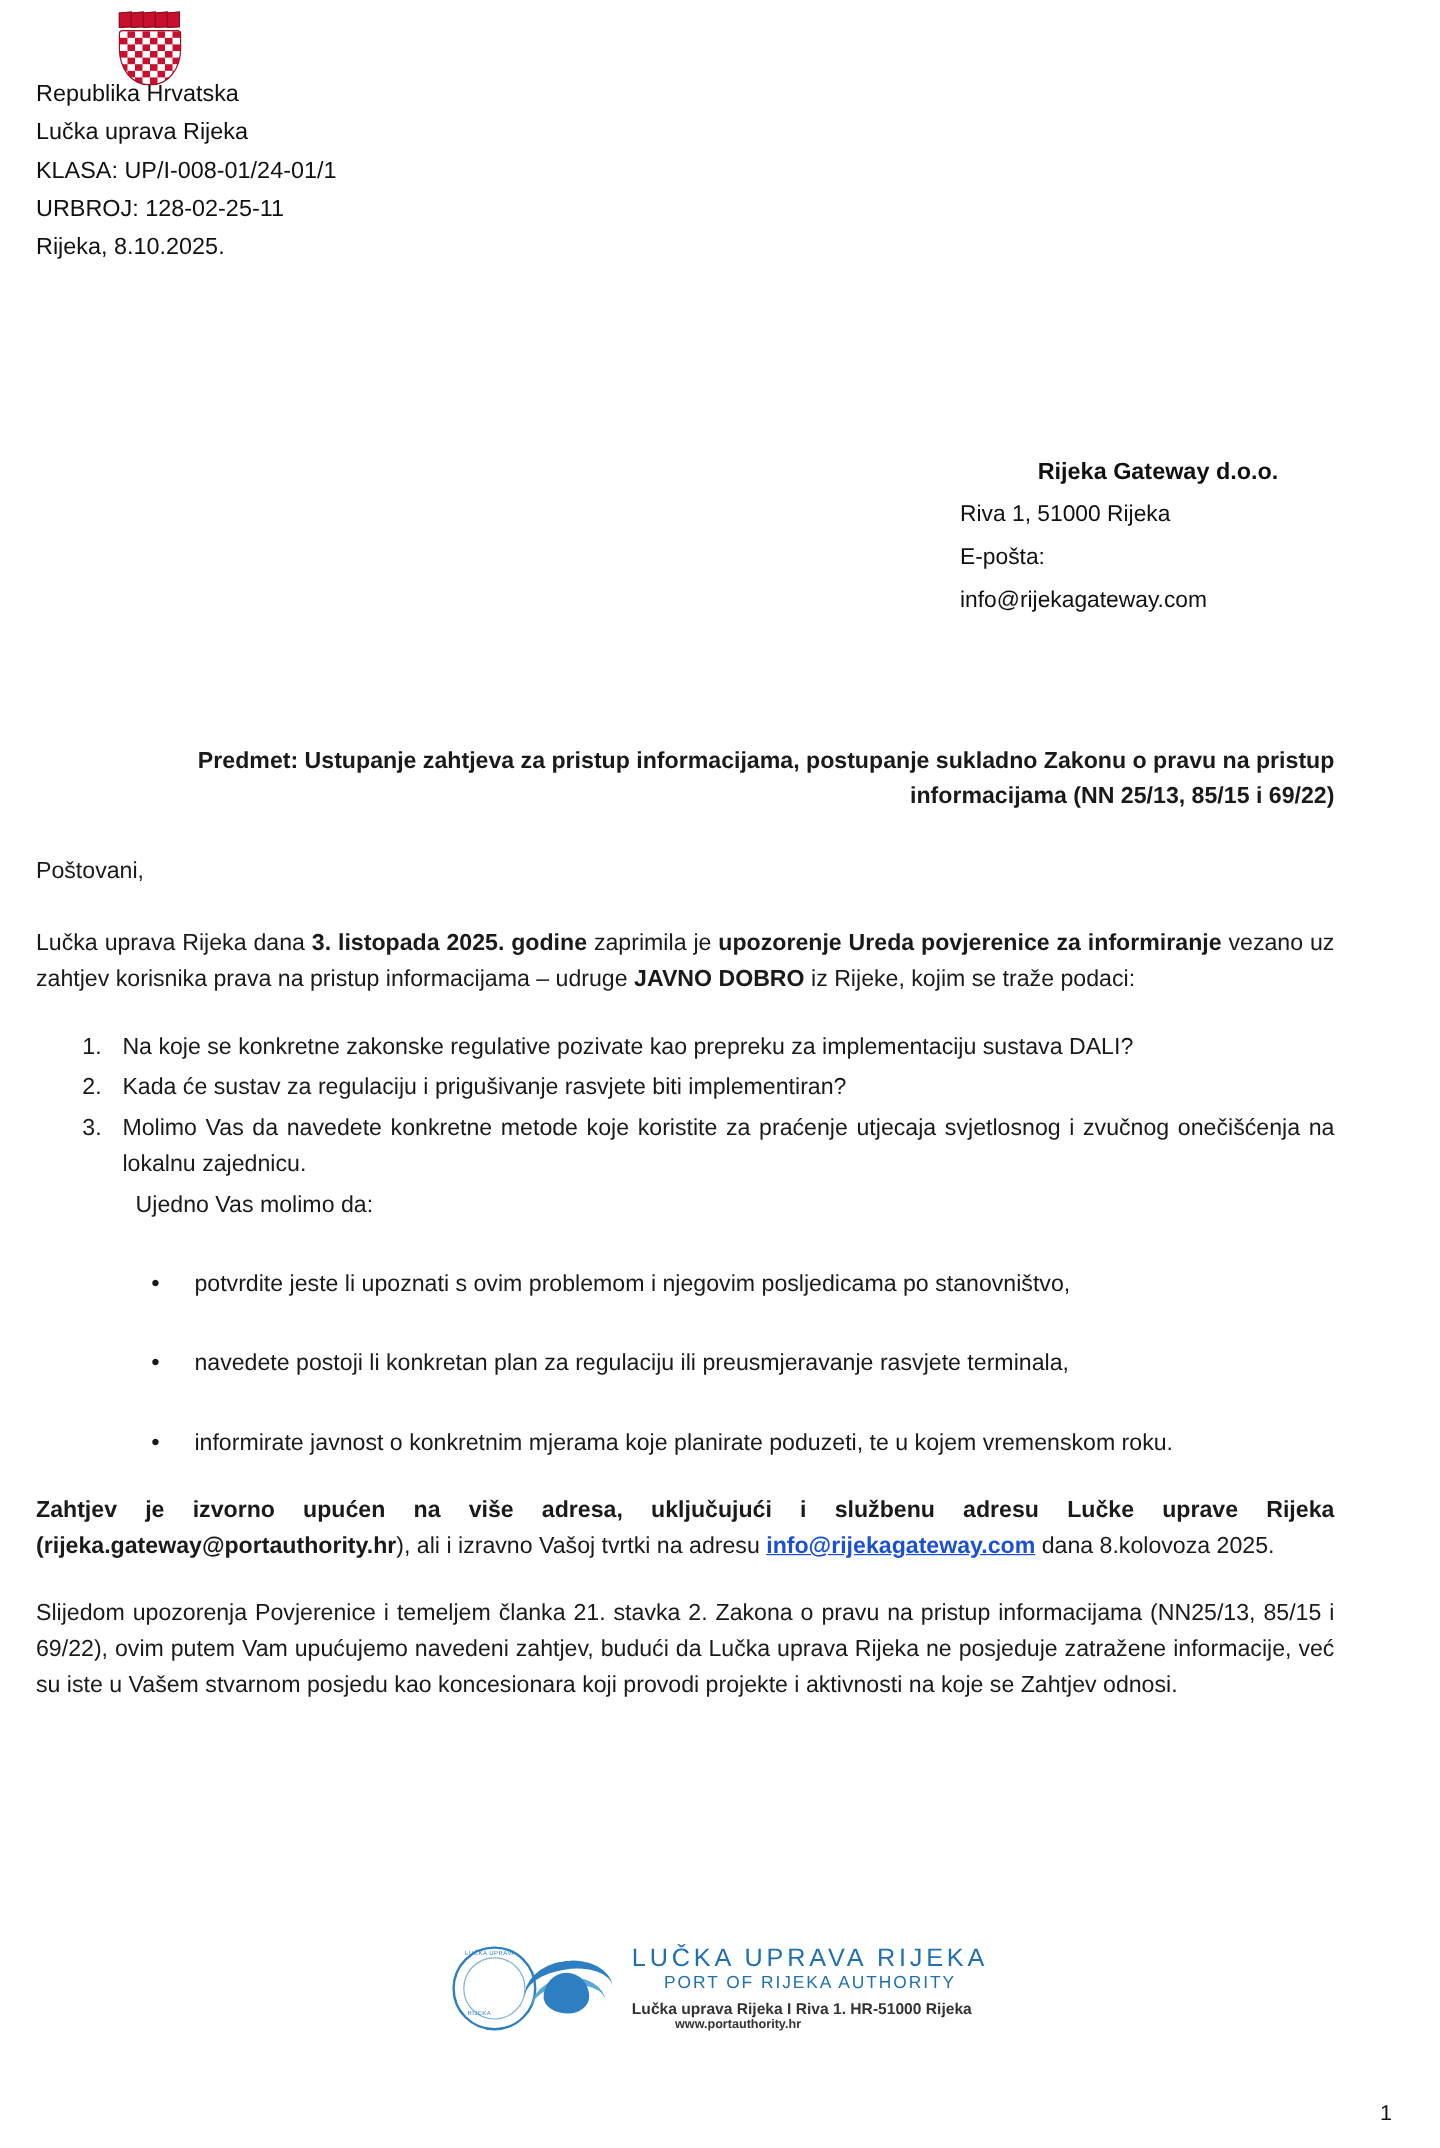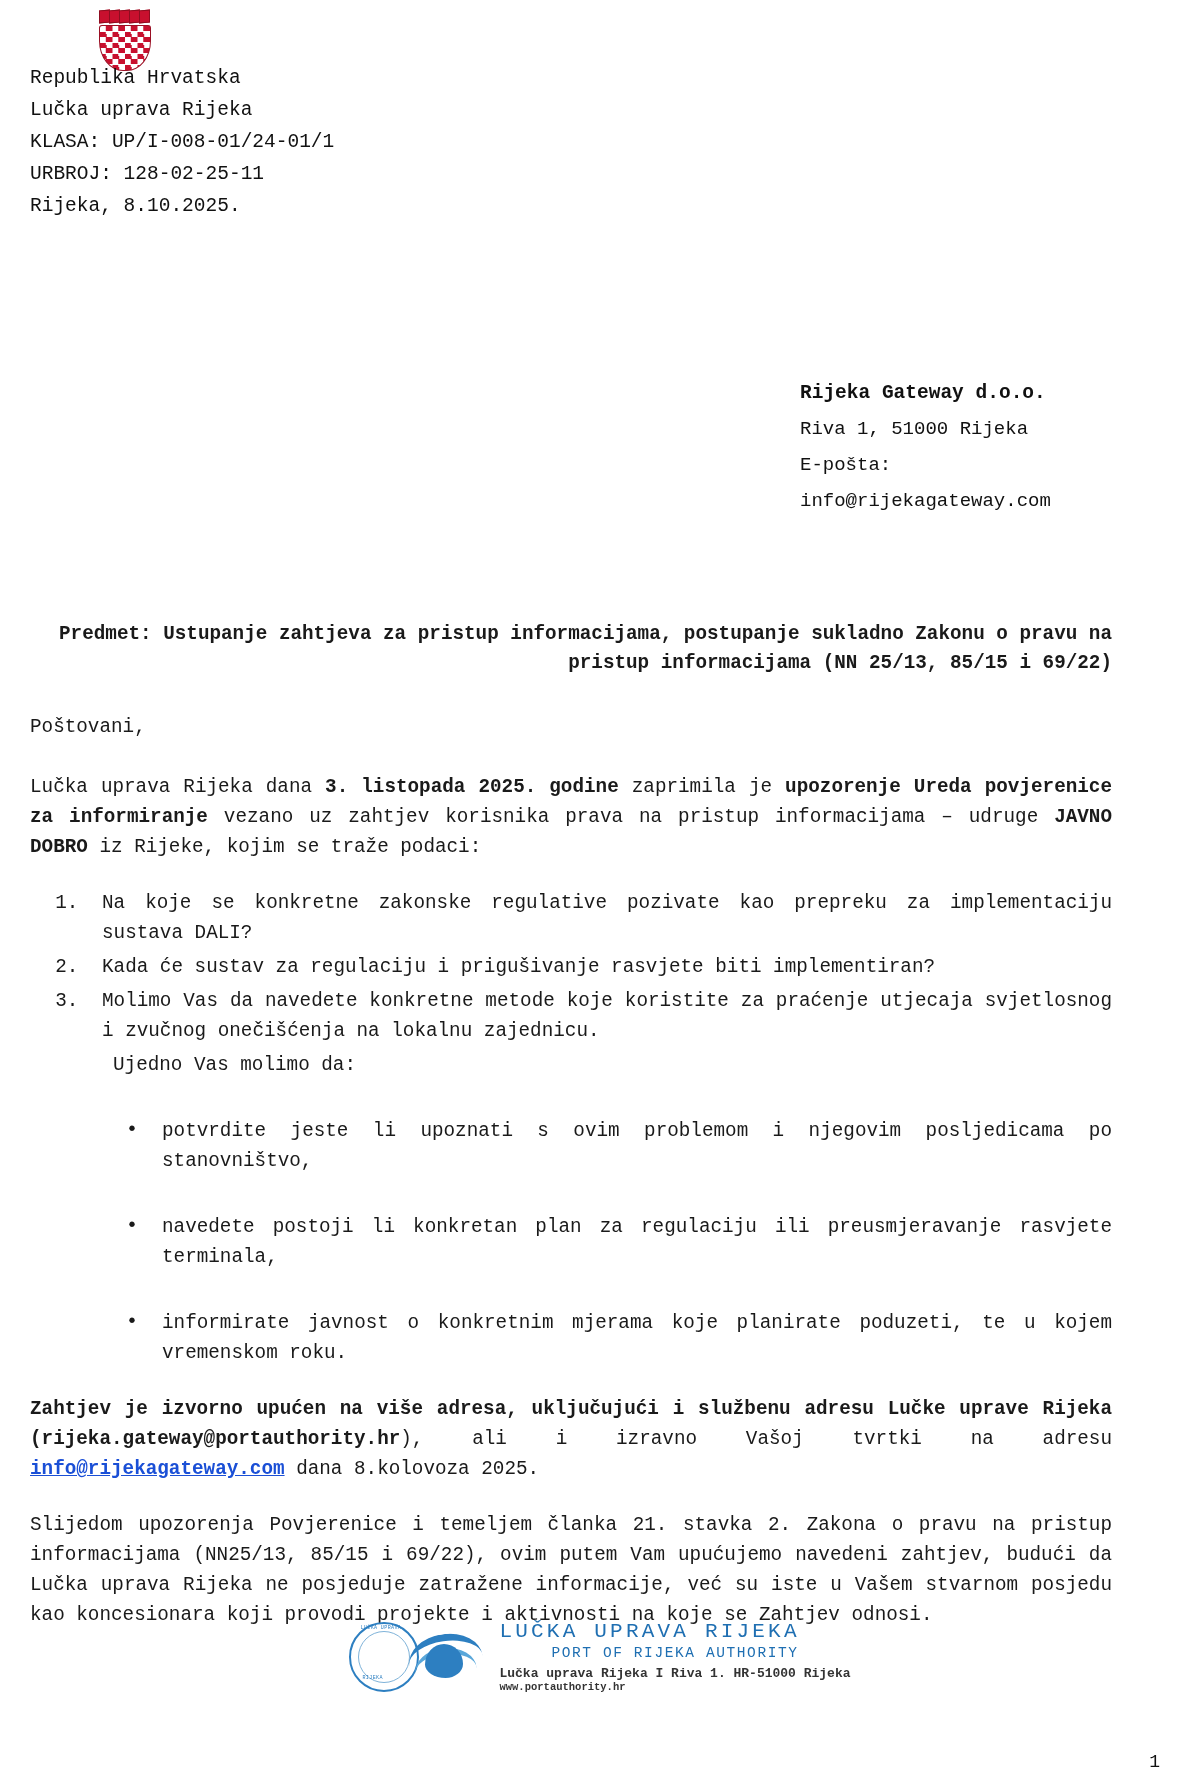--- a/index.html
+++ b/index.html
@@ -14,21 +14,20 @@
     font-family: "Liberation Sans", sans-serif;
     color: #1a1a1a;
     -webkit-font-smoothing: antialiased;
   }
   .page {
     position: relative;
     width: 1200px;
     height: 1790px;
     box-sizing: border-box;
     padding: 0 105px 0 30px;
-    font-family: Liberation Mono, monospace;
   }
 
   
   .crest {
     position: absolute;
     left: 95px;
     top: 8px;
     width: 58px;
     height: 62px;
   }
@@ -75,21 +74,21 @@
   
   .recipient {
     position: absolute;
     left: 800px;
     top: 375px;
     font-size: 19px;
     line-height: 36px;
     color: #111;
     width: 330px;
   }
-  .recipient .r-name { font-weight: bold; font-size: 19.5px; }
+  .recipient .r-name { font-weight: bold; font-size: 19.5px; text-align: center; }
   .recipient .r-email-val { white-space: nowrap; }
 
   
   .body-wrap {
     position: absolute;
     left: 30px;
     top: 620px;
     width: 1082px;
   }
   p {
@@ -237,20 +236,21 @@
     font-weight: bold;
     color: #333;
     line-height: 15px;
     margin-top: 4px;
   }
   .f4 {
     font-size: 10.5px;
     font-weight: bold;
     color: #333;
     line-height: 13px;
+    margin-left: 36px;
   }
 
   .page-number {
     position: absolute;
     right: 40px;
     bottom: 18px;
     font-size: 18px;
     color: #111;
   }
 </style>

